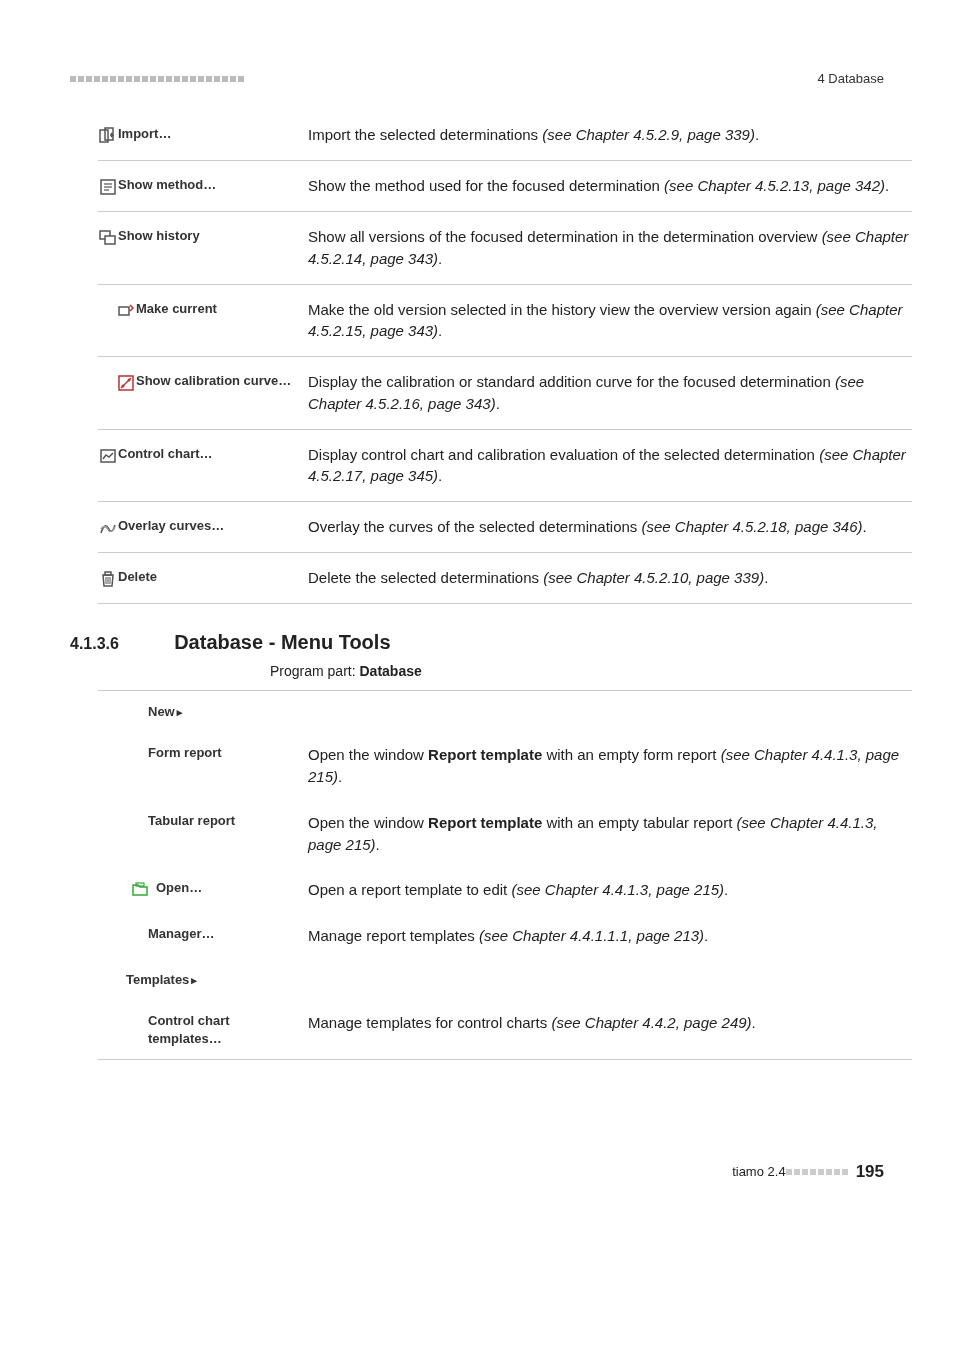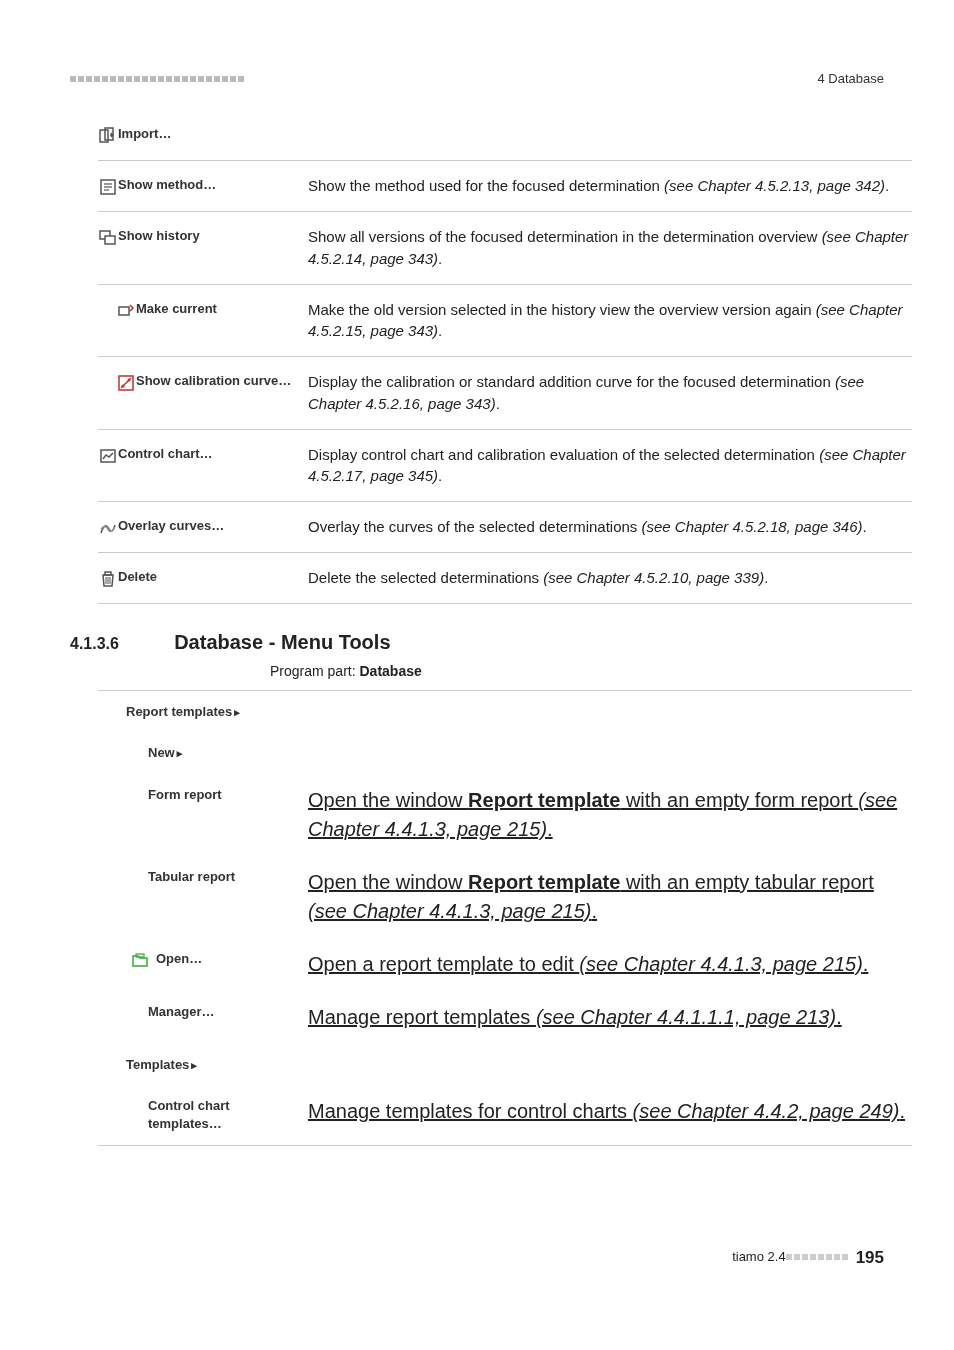--- a/index.html
+++ b/index.html
@@ -31,21 +31,21 @@
   .program-part { margin-left: 200px; font-size: 14px; margin-top: 6px; margin-bottom: 8px; }
   .program-part .pp-label { font-weight: 400; }
   .program-part .pp-val { font-weight: 700; }
 
   .sub-table { margin-left: 28px; width: 100%; border-top: 1px solid #ccc; }
   .sub-row { display: flex; padding: 12px 0; gap: 10px; }
   .sub-row.botline { border-bottom: 1px solid #ccc; }
   .sub-label-col { flex: 0 0 200px; font-weight: 700; font-size: 13px; color: #333; line-height: 1.35; display: flex; gap: 6px; align-items: flex-start; }
   .sub-label-col.indent1 { padding-left: 28px; }
   .sub-label-col.indent2 { padding-left: 50px; }
-  .sub-desc-col { flex: 1; font-size: 20px; line-height: 1.45; text-decoration: underline; }
+  .sub-desc-col { flex: 1; font-size: 15px; line-height: 1.45; }
   .sub-desc-col .ref { font-style: italic; }
   .sub-desc-col .bold { font-weight: 700; }
   .arrow { font-size: 11px; margin-left: 2px; }
 
   .footer { display: flex; justify-content: flex-end; align-items: center; margin-top: 100px; font-size: 13px; }
   .page-num { font-weight: 800; font-size: 17px; }
   .page-wrap { display: flex; align-items: center; gap: 8px; }
 </style>
 </head>
 <body>
@@ -84,20 +84,23 @@
     <div class="menu-label-col">
       <span class="icon-box">
         <svg viewBox="0 0 18 18">
             <rect x="1" y="3" width="8" height="12" fill="none" stroke="#555" stroke-width="1.5"></rect>
             <rect x="6" y="1" width="8" height="12" fill="none" stroke="#555" stroke-width="1.5"></rect>
             <path d="M14 8 L11 8 M12 6 L14 8 L12 10" fill="none" stroke="#555" stroke-width="1.5"></path>
           </svg>
       </span>
       <span class="label-text">Import…</span>
     </div>
+    <div class="menu-desc-col">
+      <span>Import the selected determinations </span><span class="ref">(see Chapter 4.5.2.9, page 339)</span><span>.</span>
+    </div>
   </div>
 
   <div class="menu-row">
     <div class="menu-label-col">
       <span class="icon-box">
         <svg viewBox="0 0 18 18">
             <rect x="2" y="2" width="14" height="14" fill="none" stroke="#555" stroke-width="1.5"></rect>
             <line x1="5" y1="6" x2="13" y2="6" stroke="#555" stroke-width="1.2"></line>
             <line x1="5" y1="9" x2="13" y2="9" stroke="#555" stroke-width="1.2"></line>
             <line x1="5" y1="12" x2="10" y2="12" stroke="#555" stroke-width="1.2"></line>
@@ -211,26 +214,20 @@
 <div class="section-heading">
   <span class="section-number">4.1.3.6</span>
   <span class="section-title">Database - Menu Tools</span>
 </div>
 <div class="program-part">
   <span class="pp-label">Program part: </span><span class="pp-val">Database</span>
 </div>
 
 <div class="sub-table">
 
-  <div class="sub-row">
-    <div class="sub-label-col indent1">
-      <span class="label-text"><span>Report templates</span><span class="arrow">▸</span></span>
-    </div>
-    <div class="sub-desc-col"></div>
-  </div>
 
   <div class="sub-row">
     <div class="sub-label-col indent2">
       <span class="label-text"><span>New</span><span class="arrow">▸</span></span>
     </div>
     <div class="sub-desc-col"></div>
   </div>
 
   <div class="sub-row">
     <div class="sub-label-col indent2">

